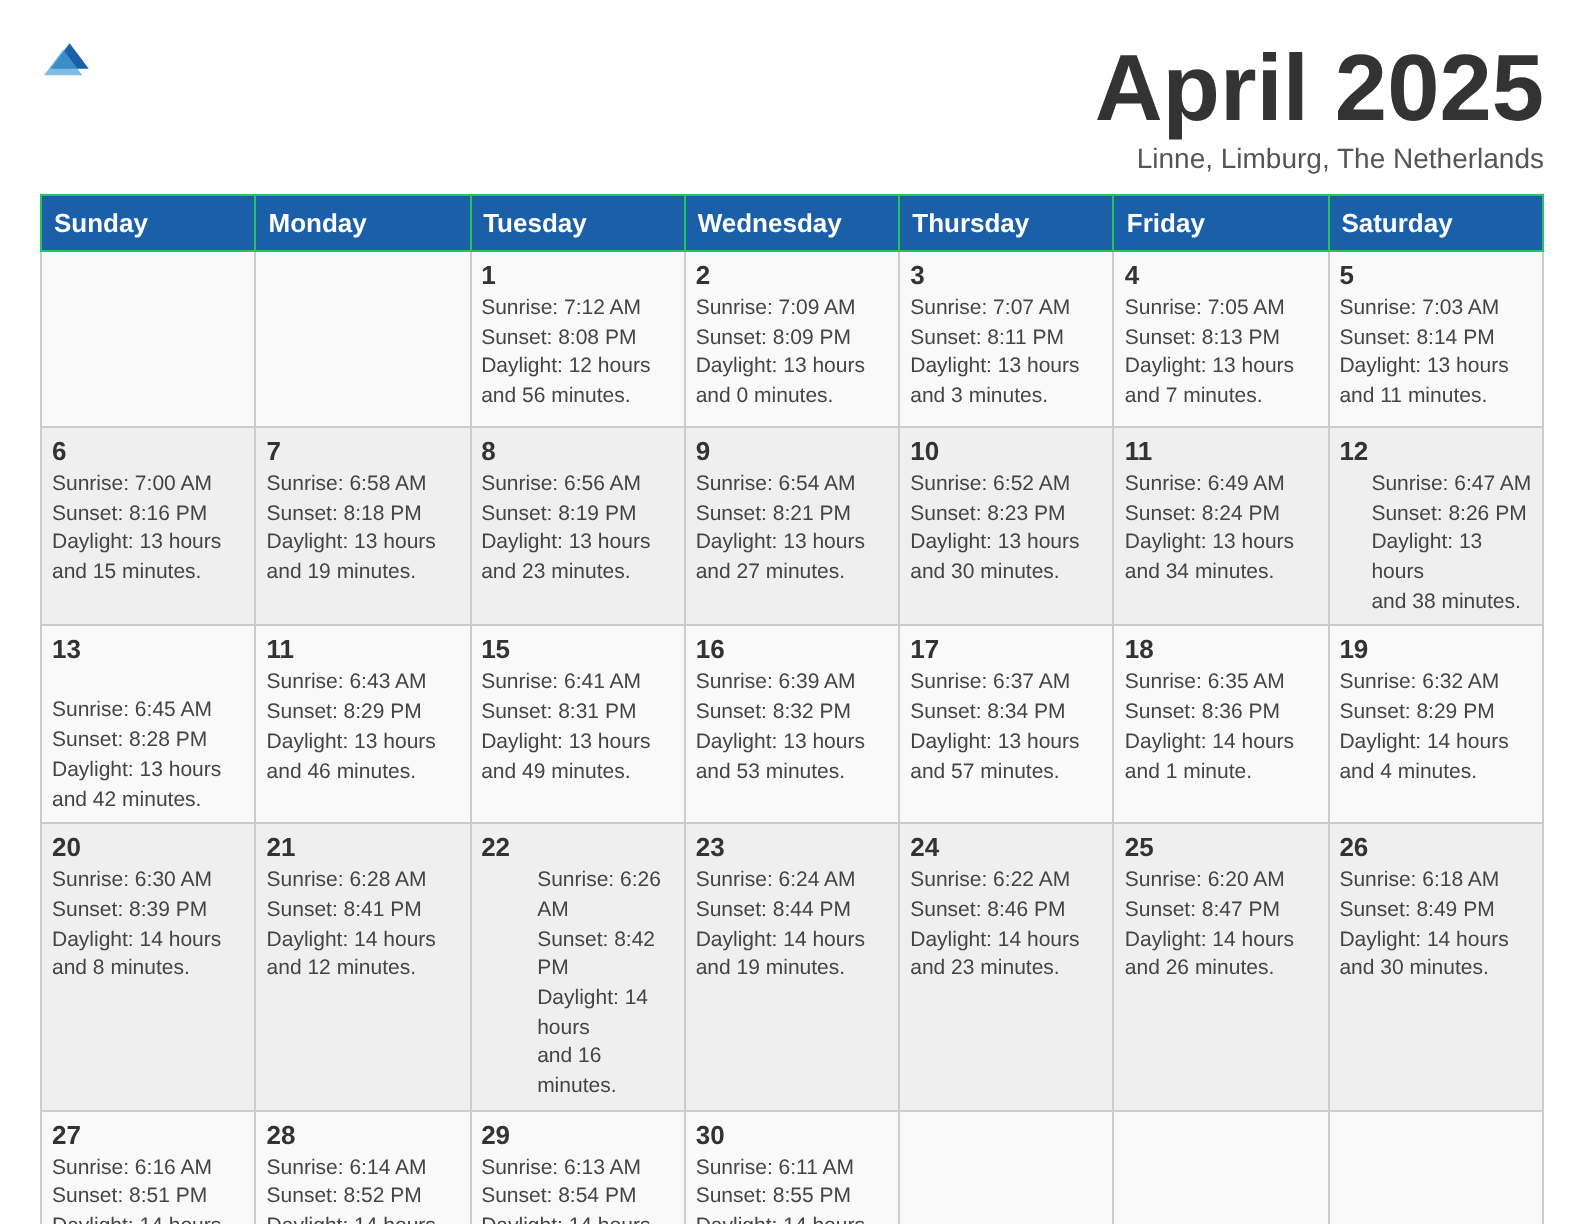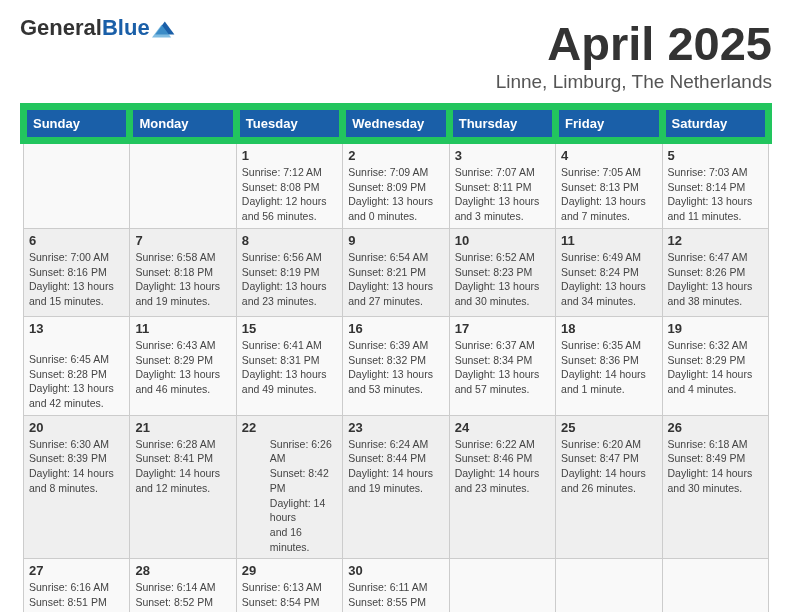--- a/index.html
+++ b/index.html
@@ -34,35 +34,35 @@
     }
     .title-block {
       text-align: right;
     }
     .main-title {
       font-size: 47px;
       font-weight: bold;
       color: #333;
     }
     .subtitle {
-      font-size: 19px;
+      font-size: 14px;
       color: #555;
     }
     table {
       width: 100%;
       border-collapse: collapse;
       table-layout: fixed;
     }
     thead tr th {
       background-color: #1a5fa8;
       color: #fff;
       text-align: left;
       padding: 6px 6px;
       font-size: 13px;
-      border: 7px solid #22c55e;
+      border: 1px solid #22c55e;
     }
     tbody tr td {
       vertical-align: top;
       border: 1px solid #ccc;
       padding: 4px 5px;
       font-size: 11px;
       color: #333;
       min-height: 80px;
       height: 88px;
     }
@@ -84,23 +84,20 @@
       color: #444;
     }
   </style>
 </head>
 <body>
 
 <div class="header">
   <div class="logo">
     <div>
       <div style="display:flex; align-items:center;">
-        <span class="logo-text">
-          <span class="logo-general">General</span><span class="logo-blue">Blue</span>
-        </span>
         <svg class="logo-icon" viewBox="0 0 30 24" xmlns="http://www.w3.org/2000/svg">
           <polygon points="4,20 16,4 28,20" fill="#1a5fa8"></polygon>
           <polygon points="0,24 12,8 24,24" fill="#4a9fd4" opacity="0.7"></polygon>
         </svg>
       </div>
     </div>
   </div>
   <div class="title-block">
     <div class="main-title">April 2025</div>
     <div class="subtitle">Linne, Limburg, The Netherlands</div>
@@ -197,21 +194,21 @@
         </td>
         <td>
           <span class="day-number">11</span>
           <div class="day-info" style="white-space: pre-line;">Sunrise: 6:49 AM
 Sunset: 8:24 PM
 Daylight: 13 hours
 and 34 minutes.</div>
         </td>
         <td>
           <span class="day-number">12</span>
-          <div class="day-info" style="white-space: pre-line;">Sunrise: 6:47 AM
+          <div class="day-info" style="white-space: pre-line; margin-left: 16px;">Sunrise: 6:47 AM
 Sunset: 8:26 PM
 Daylight: 13 hours
 and 38 minutes.</div>
         </td>
       </tr>
       <tr>
         <td>
           <span class="day-number">13</span>
           <div class="day-info" style="white-space: pre-line; margin-top: 16px;">Sunrise: 6:45 AM
 Sunset: 8:28 PM

